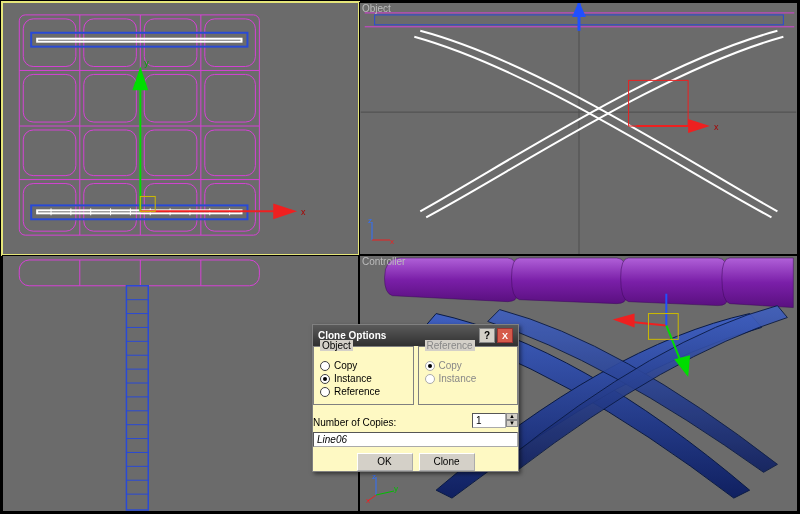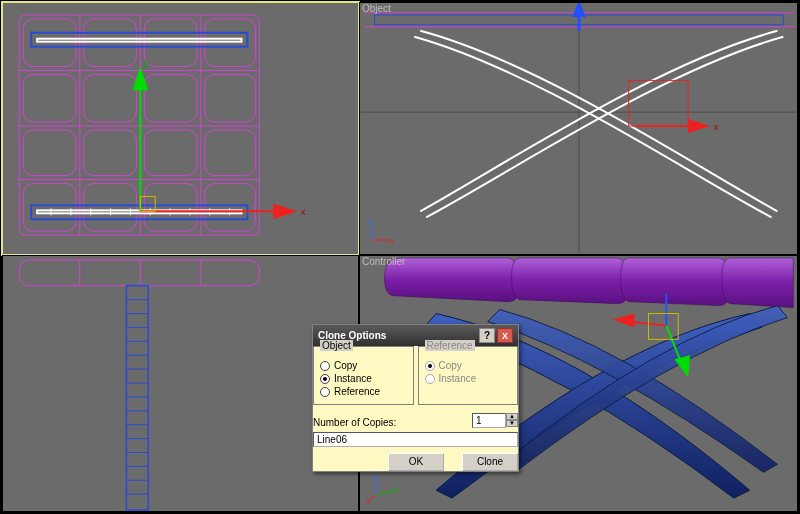--- a/index.html
+++ b/index.html
@@ -27,21 +27,21 @@
   .radio .o{width:10px;height:10px;border:1px solid #404040;border-radius:50%;background:#fff;display:flex;align-items:center;justify-content:center}
   .radio.sel .o:after{content:"";width:4px;height:4px;background:#000;border-radius:50%}
   .radio.disabled .o{border-color:#aaa}
   .field{display:flex;align-items:flex-end;gap:4px;margin-top:4px}
   .field input{border:1px inset #aaa;background:#fff;padding:1px 3px;font-size:10px}
   .spin{width:46px;display:flex}
   .spin input{width:34px}
   .spin .ar{width:12px;display:flex;flex-direction:column}
   .spin .ar div{height:7px;border:1px solid #888;background:#d4d0c8;font-size:6px;line-height:5px;text-align:center}
   .btn{width:56px;height:18px;background:#d4d0c8;border:1px outset #fff;text-align:center;line-height:16px;font-size:10px}
-  .btns{display:flex;gap:18px;justify-content:flex-end;margin-top:6px}
+  .btns{display:flex;gap:6px;justify-content:center;margin-top:6px}
 </style>
 </head>
 <body>
 
 <div class="root">
   <div class="quad">
 
     <div class="vp active">
       <svg viewBox="0 0 357 253">
 
@@ -273,21 +273,21 @@
         <span style="flex:1">Number of Copies:</span>
         <div class="spin">
           <input value="1" style="">
           <div class="ar">
               <div>▲</div>
               <div>▼</div>
             </div>
         </div>
       </div>
       <div class="field" style="display:block">
-        <input style="width: 100%;" value="Line06">
+        <input style="width: 100%; font-style: italic;" value="Line06">
       </div>
       <div class="btns">
         <div class="btn">OK</div>
         <div class="btn">Clone</div>
       </div>
     </div>
   </div>
 </div>
 
 </body></html>

